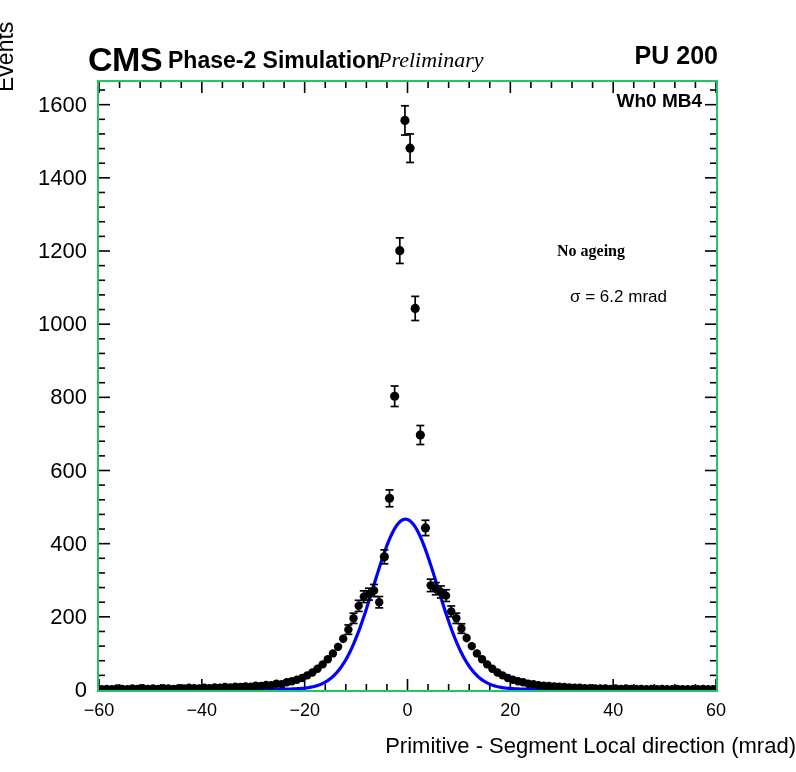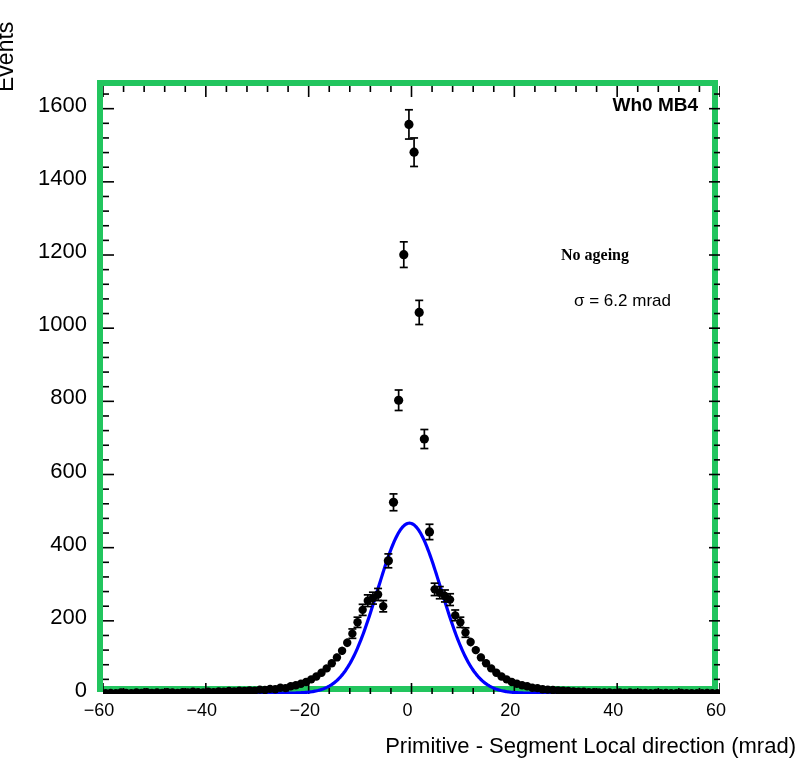--- a/index.html
+++ b/index.html
@@ -12,21 +12,21 @@
        font-family:"Liberation Sans",sans-serif;letter-spacing:-0.5px;line-height:1;}
   .phase{position:absolute;left:168px;top:49px;font-size:23px;font-weight:bold;
        font-family:"Liberation Sans",sans-serif;line-height:1;}
   .prelim{position:absolute;left:378px;top:49px;font-size:22px;font-style:italic;
        font-family:"Liberation Serif",serif;line-height:1;}
   .pu{position:absolute;right:78px;top:43px;font-size:25px;font-weight:bold;
        font-family:"Liberation Sans",sans-serif;line-height:1;}
 
   
   .frame{position:absolute;left:97px;top:80px;width:621px;height:612px;
-         border:6px solid #22c55e;box-sizing:border-box;background:#fff;}
+         border:2px solid #22c55e;box-sizing:border-box;background:#fff;}
 
   
   .wheel{position:absolute;right:14px;top:8px;font-size:19px;font-weight:bold;
          font-family:"Liberation Sans",sans-serif;}
   .ann-noage{position:absolute;left:458px;top:160px;font-size:16px;font-weight:bold;
          font-family:"Liberation Serif",serif;}
   .ann-sigma{position:absolute;left:430px;top:205px;font-size:17px;
          font-family:"Liberation Sans",sans-serif;margin-left:41px;}
 
   
@@ -42,20 +42,26 @@
         transform:translateX(-50%);white-space:nowrap;
         font-family:"Liberation Sans",sans-serif;}
   .tickwrap{position:absolute;left:0;top:0;width:796px;height:772px;pointer-events:none;}
   svg{display:block;}
 </style>
 </head>
 <body>
 
 <div id="root">
 
+  <div class="hdr">
+    <div class="cms">CMS</div>
+    <div class="phase">Phase-2 Simulation</div>
+    <div class="prelim">Preliminary</div>
+    <div class="pu">PU 200</div>
+  </div>
 
   <div class="ylab">Events</div>
   <div class="xlab">Primitive - Segment Local direction (mrad)</div>
 
   <div class="frame">
     <div class="wheel">Wh0 MB4</div>
     <div class="ann-noage">No ageing</div>
     <div class="ann-sigma">σ = 6.2 mrad</div>
 
     <svg id="plotsvg" width="617" height="608" viewBox="0 0 617 608">

